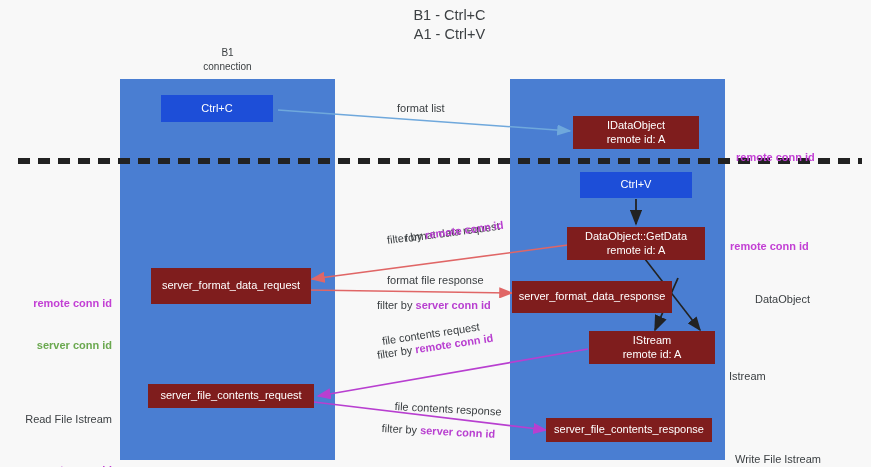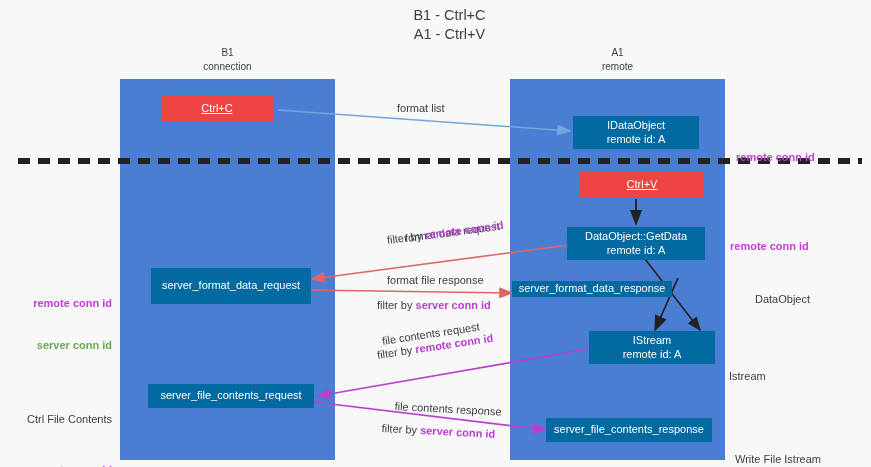--- a/index.html
+++ b/index.html
@@ -53,22 +53,22 @@
     display: flex;
     flex-direction: column;
     align-items: center;
     justify-content: center;
     text-align: center;
     color: #ffffff;
     font-size: 11px;
     line-height: 13.5px;
     white-space: pre;
   }
-  .node.green { background: #ef4444; text-decoration: underline; }
-  .node.orange { background: #0369a1; }
+  .node.green { background: #1d4ed8; }
+  .node.orange { background: #7f1d1d; }
   .node .l2 { font-size: 11px; }
 
   
   .edge-label {
     position: absolute;
     font-size: 11px;
     line-height: 14px;
     color: #3c4043;
     white-space: pre;
     transform-origin: left top;
@@ -103,22 +103,20 @@
 </head>
 <body>
 
 <div id="canvas">
 
   <div class="title">B1 - Ctrl+C
 A1 - Ctrl+V</div>
 
   <div class="lane-header" style="left:120px; top:46px; width:215px;">B1
 connection</div>
-  <div class="lane-header" style="left:510px; top:46px; width:215px;">A1
-remote</div>
 
   <div class="lane" style="left:120px; top:79px; width:215px; height:381px;"></div>
   <div class="lane" style="left:510px; top:79px; width:215px; height:381px;"></div>
 
   <svg class="layer">
     <defs>
       <marker id="ah-blue" markerWidth="9" markerHeight="7" refX="8" refY="3.5" orient="auto">
         <path d="M0,0 L9,3.5 L0,7 z" fill="#6fa8dc"></path>
       </marker>
       <marker id="ah-red" markerWidth="9" markerHeight="7" refX="8" refY="3.5" orient="auto">
@@ -153,34 +151,34 @@
 
   <div class="node green" style="left:161px; top:95px; width:112px; height:27px;">
     <span>Ctrl+C</span>
   </div>
 
   <div class="node orange" style="left:573px; top:116px; width:126px; height:33px;">
     <span>IDataObject</span>
     <span class="l2">remote id: A</span>
   </div>
 
-  <div class="node green" style="left:580px; top:172px; width:124px; height:26px;">
+  <div class="node green" style="left:580px; top:172px; width:112px; height:26px;">
     <span>Ctrl+V</span>
   </div>
 
   <div class="node orange" style="left:567px; top:227px; width:138px; height:33px;">
     <span>DataObject::GetData</span>
     <span class="l2">remote id: A</span>
   </div>
 
   <div class="node orange" style="left:151px; top:268px; width:160px; height:36px;">
     <span>server_format_data_request</span>
   </div>
 
-  <div class="node orange" style="left:512px; top:281px; width:160px; height:16px;">
+  <div class="node orange" style="left:512px; top:281px; width:160px; height:32px;">
     <span>server_format_data_response</span>
   </div>
 
   <div class="node orange" style="left:589px; top:331px; width:126px; height:33px;">
     <span>IStream</span>
     <span class="l2">remote id: A</span>
   </div>
 
   <div class="node orange" style="left:148px; top:384px; width:166px; height:24px;">
     <span>server_file_contents_request</span>
@@ -222,18 +220,18 @@
   <div class="annot right" style="left:735px; top:424px;">
     <span class="plain">Write File Istream</span>
   </div>
 
   <div class="annot left" style="left:0px; top:268px; width:112px;">
     <span class="remote">remote conn id</span>
     <span class="server">server conn id</span>
   </div>
 
   <div class="annot left" style="left:0px; top:384px; width:112px;">
-    <span class="plain">Ctrl File Contents</span>
+    <span class="plain">Read File Istream</span>
     <span class="remote" style="margin-top:9px;">remote conn id</span>
     
   </div>
 
 </div>
 
 </body></html>

